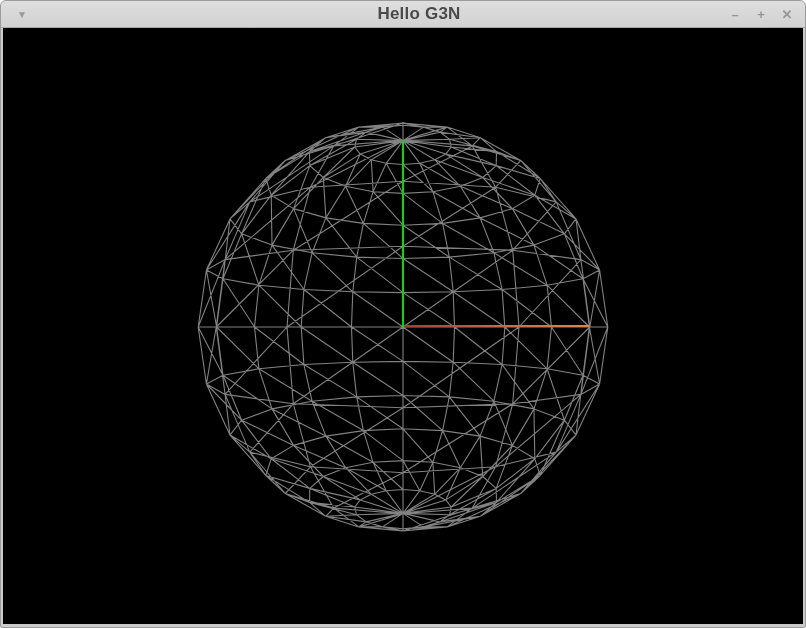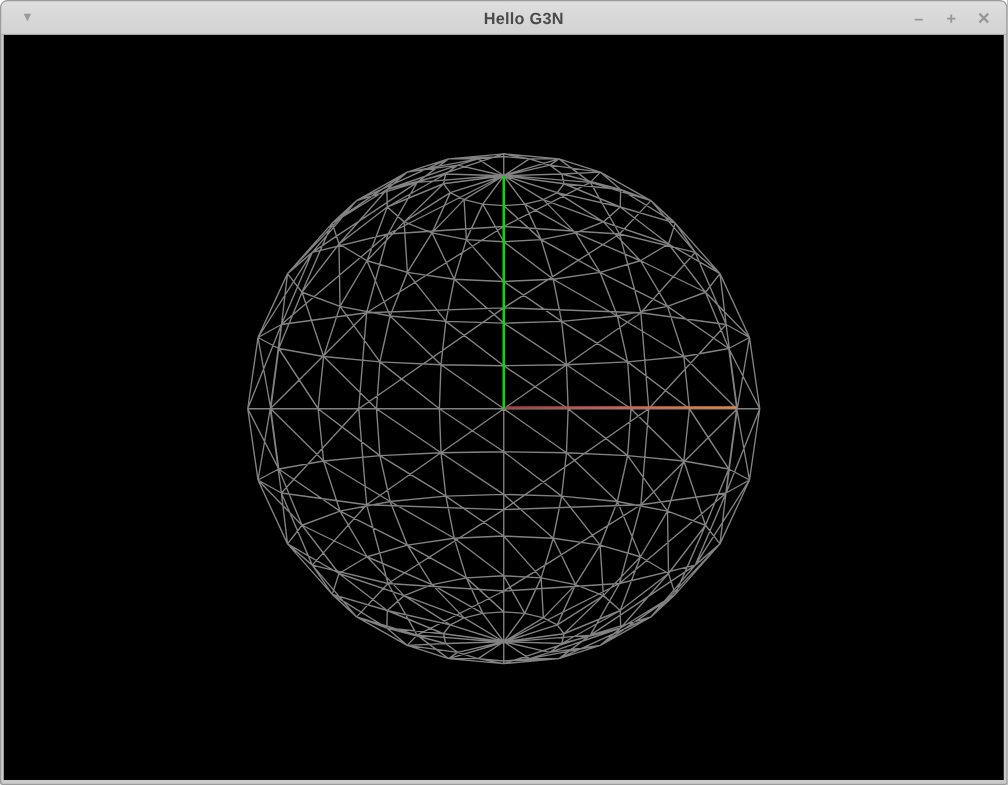--- a/index.html
+++ b/index.html
@@ -14,21 +14,21 @@
     border-bottom:1px solid #aaaaaa;border-radius:5px 5px 0 0;
     display:flex;align-items:center;
   }
   .menu-btn{
     position:absolute;left:10px;top:0;height:26px;width:22px;
     display:flex;align-items:center;justify-content:center;
     color:#9a9a9a;font-size:10px;cursor:default;user-select:none;
   }
   .title{
     position:absolute;left:0;right:0;text-align:center;
-    font-size:13px;font-weight:bold;color:#4a4a4a;letter-spacing:.2px;margin-left:32px;
+    font-size:17px;font-weight:bold;color:#4a4a4a;letter-spacing:.2px;margin-left:32px;
   }
   .win-controls{
     position:absolute;right:8px;top:0;height:26px;
     display:flex;align-items:center;gap:6px;
   }
   .win-controls span{
     width:20px;height:26px;display:flex;align-items:center;justify-content:center;
     color:#979797;font-size:13px;font-weight:bold;cursor:default;user-select:none;
   }
   .content{

